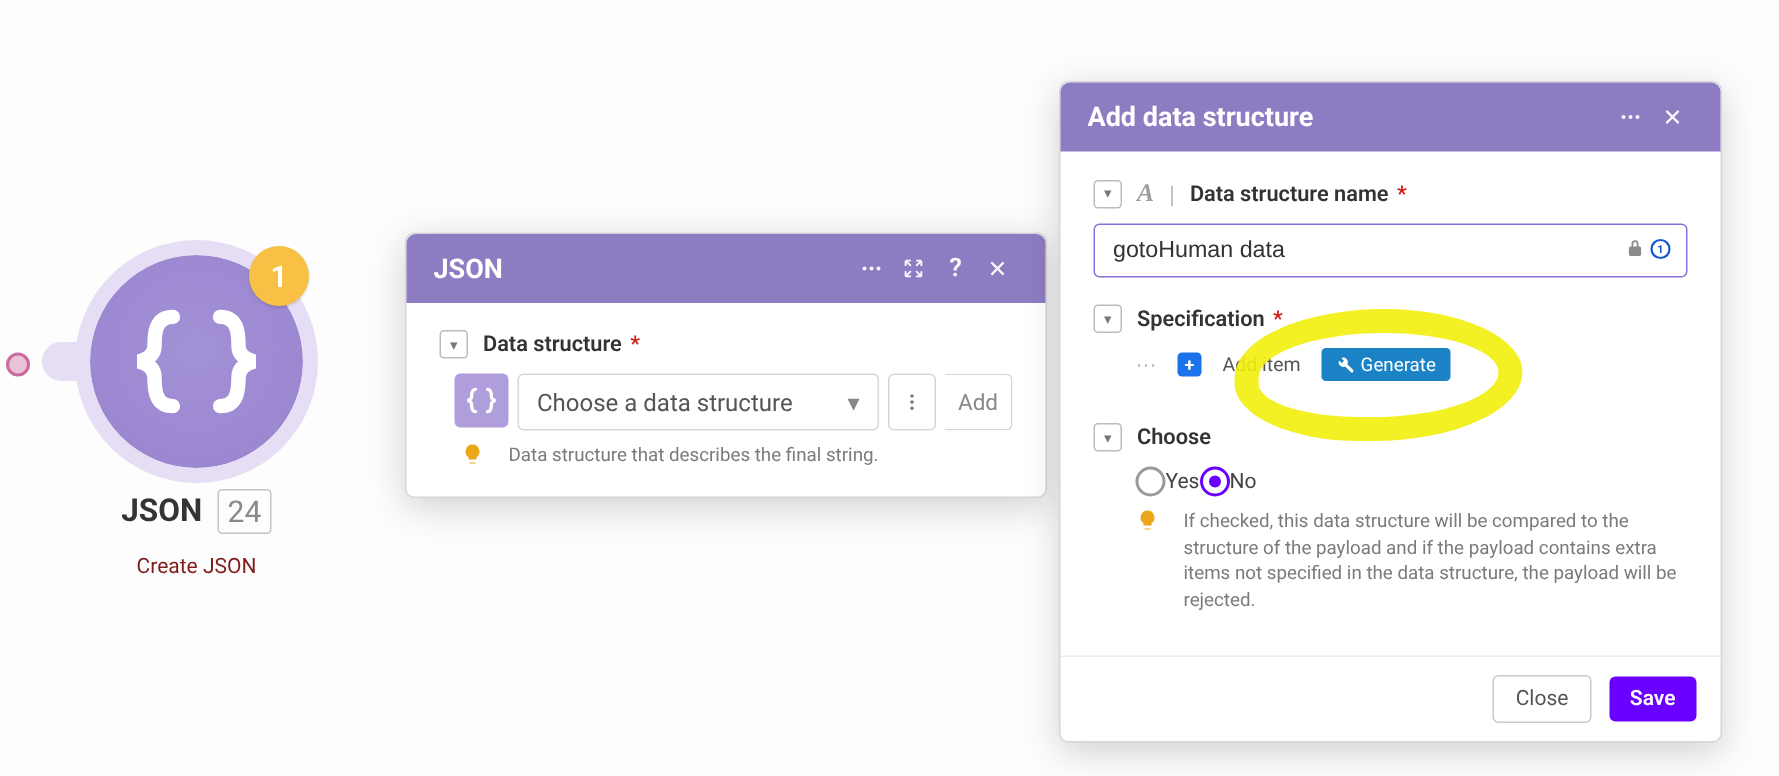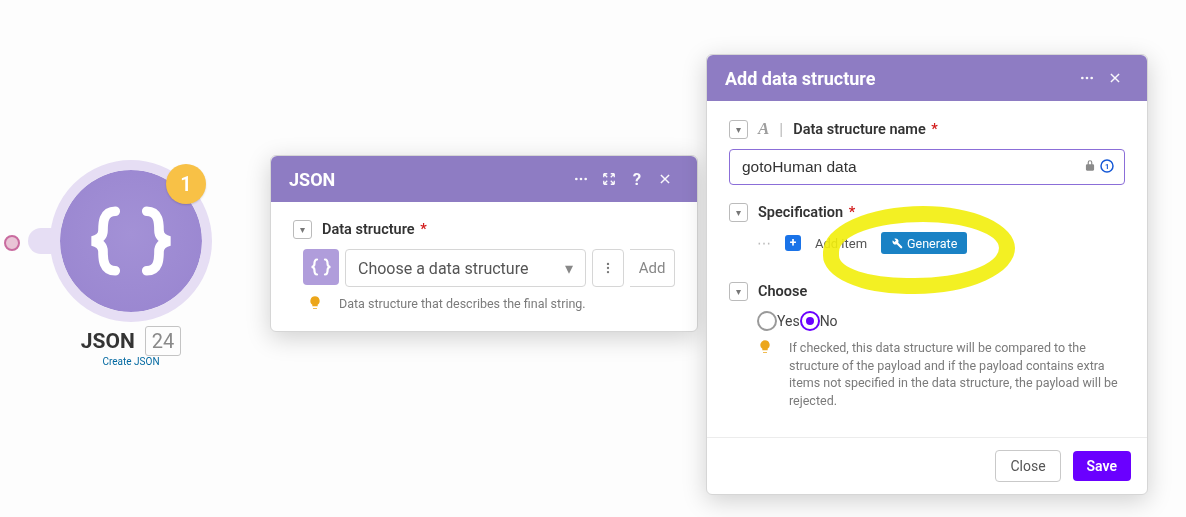--- a/index.html
+++ b/index.html
@@ -18,21 +18,21 @@
   .node-wrap{position:absolute;left:60px;top:170px;text-align:center}
   .connector{position:absolute;top:58px;left:-32px;height:26px;width:34px;background:#e6def4;border-radius:14px 0 0 14px}
   .connector-dot{position:absolute;top:65px;left:-56px;width:12px;height:12px;border-radius:50%;background:#e9c4d6;border:2px solid #c96b9f}
   .node{width:142px;height:142px;border-radius:50%;background:radial-gradient(circle at 50% 45%,#a391d6 0%,#9884cf 100%);position:relative;display:flex;align-items:center;justify-content:center;box-shadow:0 0 0 1px rgba(0,0,0,.04)}
   .node-ring{position:absolute;inset:-10px;border:10px solid #e6def4;border-radius:50%}
   .node .node-brace{position:relative;z-index:2}
   .node-badge{position:absolute;top:-6px;right:-4px;width:40px;height:40px;border-radius:50%;background:#f8c146;color:#fff;display:flex;align-items:center;justify-content:center;font-size:20px;font-weight:600;z-index:3;box-shadow:0 1px 2px rgba(0,0,0,.15)}
   .node-caption{margin-top:14px}
   .node-caption .t{font-size:21px;font-weight:700;color:#343434;display:inline-block;vertical-align:middle}
   .node-caption .c{display:inline-block;margin-left:6px;padding:2px 6px;border:1px solid #c4c4c4;border-radius:3px;color:#8a8a8a;font-size:20px;vertical-align:middle}
-  .node-caption .sub{font-size:10px;color:#0369a1;margin-top:0}
+  .node-caption .sub{font-size:14px;color:#7f1d1d;margin-top:14px}
 
   
   .panel{position:absolute;background:#fff;border:1px solid var(--border);border-radius:6px;box-shadow:0 6px 24px rgba(0,0,0,.18)}
   .panel-header{height:46px;display:flex;align-items:center;padding:0 18px;background:var(--purple);color:#fff;border-radius:6px 6px 0 0}
   .panel-header .title{font-size:18px;font-weight:700}
   .panel-header .sp{flex:1}
   .panel-header .ico{width:28px;height:28px;display:flex;align-items:center;justify-content:center;cursor:pointer;color:#fff;opacity:.95}
 
   
   #json-panel{left:270px;top:155px;width:426px}

